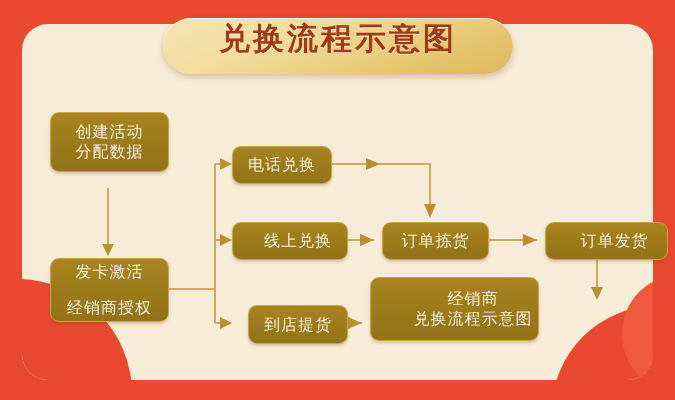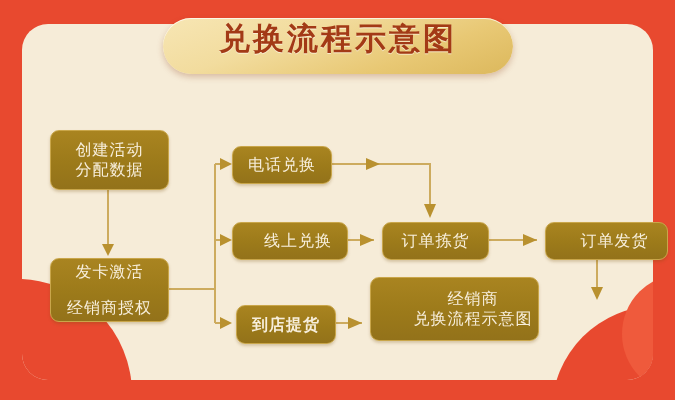--- a/index.html
+++ b/index.html
@@ -87,25 +87,25 @@
     justify-content: center;
     line-height: 1.22;
     font-size: 16px;
     letter-spacing: 1px;
     text-align: center;
     white-space: nowrap;
   }
   .node .ln { display: block; }
 
   
-  #n-create   { left: 50px;  top: 130px; width: 117px; height: 58px; }
+  #n-create   { left: 50px;  top: 112px; width: 117px; height: 58px; }
   #n-activate { left: 50px;  top: 258px; width: 117px; height: 62px; gap: 16px; }
   #n-phone    { left: 232px; top: 146px; width: 98px;  height: 36px; }
   #n-online   { left: 232px; top: 222px; width: 98px;  height: 36px; padding-left: 16px; }
-  #n-store    { left: 236px; top: 305px; width: 98px;  height: 37px; font-weight: bold; }
+  #n-store    { left: 248px; top: 305px; width: 98px;  height: 37px; }
   #n-pick     { left: 382px; top: 222px; width: 105px; height: 36px; }
   #n-dealer   { left: 370px; top: 277px; width: 130px; height: 62px; padding-left: 37px; }
   #n-ship     { left: 545px; top: 222px; width: 105px; height: 36px; padding-left: 16px; }
   #n-done     { left: 545px; top: 305px; width: 105px; height: 37px; }
 
   svg.links { position: absolute; left: 0; top: 0; width: 675px; height: 400px; z-index: 3; }
   svg.links path, svg.links line { stroke: #cdab5e; stroke-width: 2; fill: none; }
   svg.links polygon { fill: #b9912f; }
 </style>
 </head>

